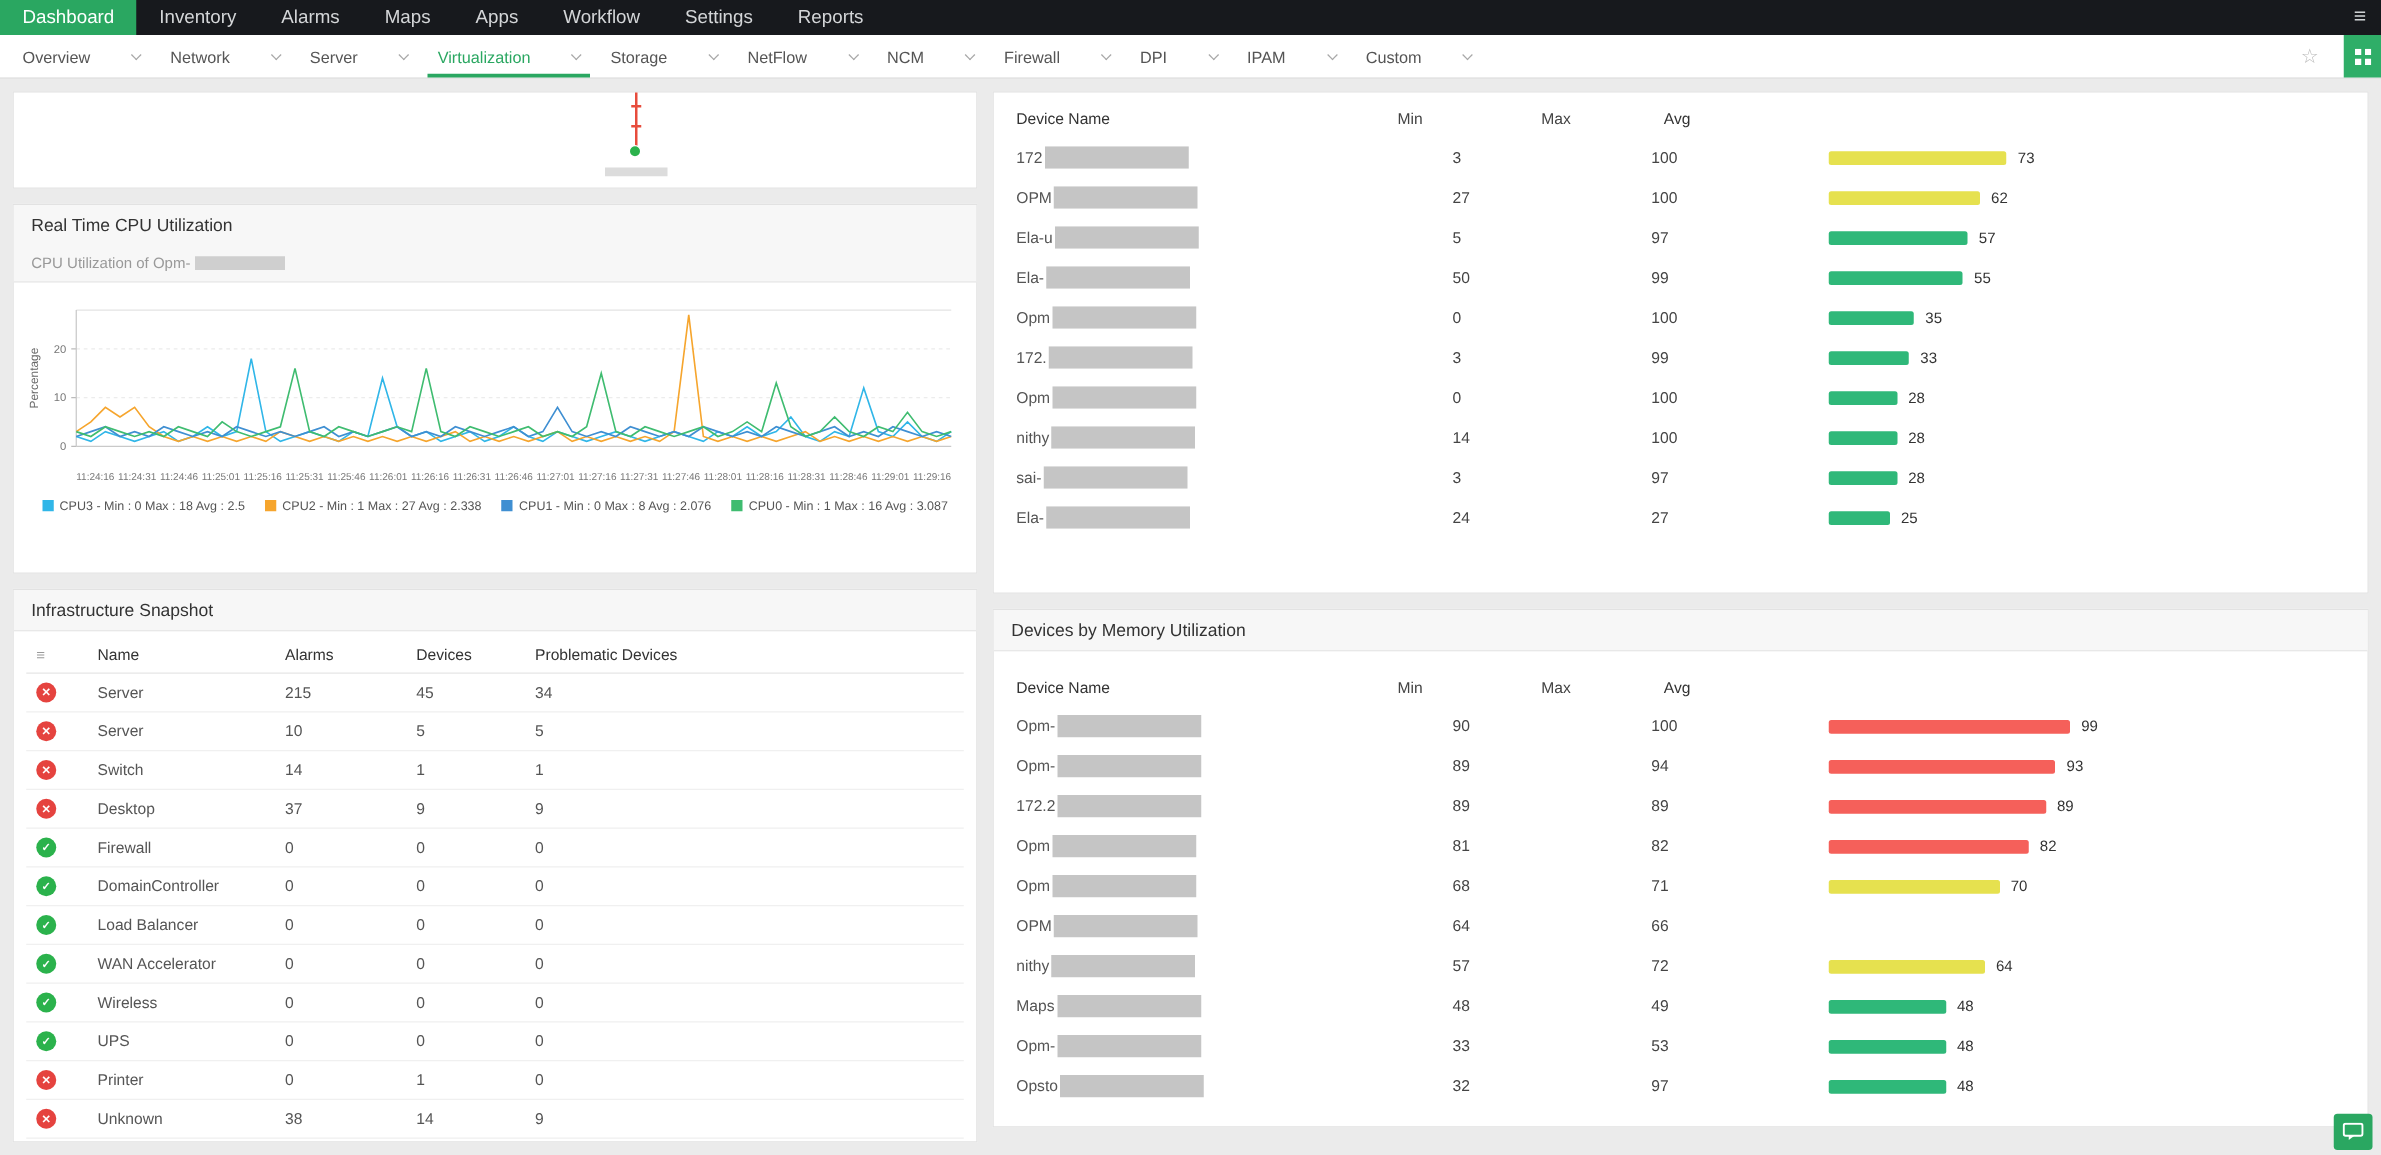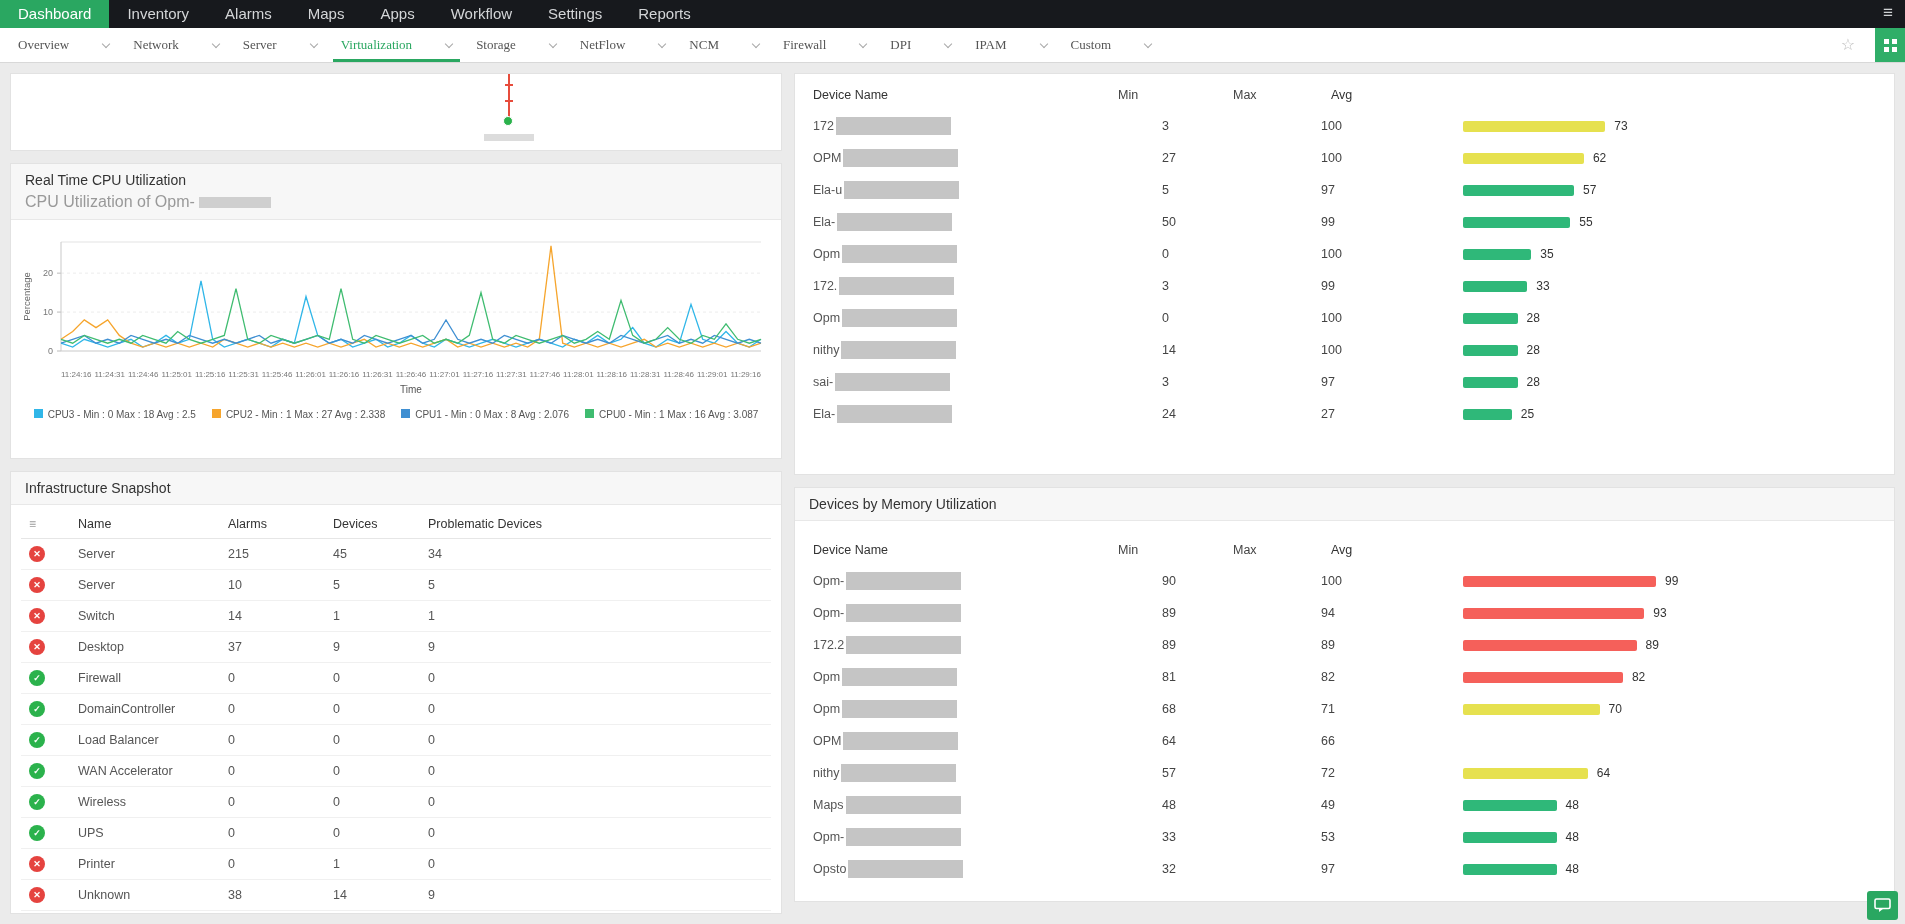--- a/index.html
+++ b/index.html
@@ -9,36 +9,36 @@
   
   .topnav{height:28px;background:#17191d;display:flex;align-items:stretch;position:relative;}
   .nav-items{display:flex;}
   .nav-item{color:#d4d6d8;font-size:15px;line-height:28px;padding:0 18px;cursor:pointer;white-space:nowrap;}
   .nav-item.active{background:#2aa761;color:#fff;}
   .nav-burger{position:absolute;right:12px;top:0;color:#cfd2d4;font-size:17px;line-height:26px;cursor:pointer;}
 
   
   .tabbar{height:35px;background:#fff;border-bottom:1px solid #d8d8d8;display:flex;align-items:stretch;position:relative;padding-left:6px;}
   .tabs{display:flex;}
-  .tab{display:flex;align-items:center;padding:0 12px;position:relative;cursor:pointer;font-family:Liberation Serif, serif;}
+  .tab{display:flex;align-items:center;padding:0 12px;position:relative;cursor:pointer;}
   .tab-label{font-size:13px;color:#555;white-space:nowrap;}
   .tab .chev{width:6px;height:6px;border-right:1.5px solid #a8a8a8;border-bottom:1.5px solid #a8a8a8;transform:rotate(45deg);margin-left:34px;margin-bottom:3px;}
   .tab.active .tab-label{color:#2aa761;}
   .tab.active::after{content:"";position:absolute;left:4px;right:4px;bottom:0;height:3px;background:#2aa761;}
   .tab-star{position:absolute;right:50px;top:7px;color:#bcbcbc;font-size:16px;cursor:pointer;}
   .tab-widgetbox{position:absolute;right:0;top:0;bottom:0;width:30px;background:#2fae68;display:flex;align-items:center;justify-content:center;cursor:pointer;}
 
   
   .content{position:absolute;top:63px;left:0;right:0;bottom:0;background:#ebebeb;padding:10px;display:flex;gap:12px;overflow:hidden;}
   .col-left{width:772px;flex:none;display:flex;flex-direction:column;gap:12px;}
   .col-right{flex:1;min-width:0;display:flex;flex-direction:column;gap:12px;}
   .panel{background:#fff;border:1px solid #e2e2e2;}
   .panel-header{background:#f7f7f7;border-bottom:1px solid #e8e8e8;padding:8px 14px;}
   .panel-title{font-size:14px;color:#333;}
-  .panel-subtitle{font-size:16px;color:#999;margin-top:5px;display:flex;align-items:center;gap:4px;}
+  .panel-subtitle{font-size:12px;color:#999;margin-top:15px;display:flex;align-items:center;gap:4px;}
   .subtitle-redact{display:inline-block;width:72px;height:11px;background:#cfcfcf;}
 
   
   .partial-panel{height:78px;position:relative;}
   .pp-line{position:absolute;left:497px;top:0;width:2px;height:44px;background:#e74c3c;}
   .pp-tick{position:absolute;left:-3px;width:8px;height:2px;background:#e74c3c;}
   .pp-dot{position:absolute;left:492px;top:42px;width:10px;height:10px;border-radius:50%;background:#2bb24c;border:1px solid #fff;}
   .pp-smudge{position:absolute;left:473px;top:60px;width:50px;height:7px;background:#dcdcdc;}
 
   
@@ -218,21 +218,20 @@
             <span class="xtick">11:27:16</span>
             <span class="xtick">11:27:31</span>
             <span class="xtick">11:27:46</span>
             <span class="xtick">11:28:01</span>
             <span class="xtick">11:28:16</span>
             <span class="xtick">11:28:31</span>
             <span class="xtick">11:28:46</span>
             <span class="xtick">11:29:01</span>
             <span class="xtick">11:29:16</span>
           </div>
-        <div class="xlabel">Time</div>
         <div class="legend" id="cpu-legend">
             <span class="legend-item">
               <span class="legend-swatch" style="background: rgb(48, 182, 232);"></span>
               <span>CPU3 - Min : 0 Max : 18 Avg : 2.5</span>
             </span>
             <span class="legend-item">
               <span class="legend-swatch" style="background: rgb(246, 165, 45);"></span>
               <span>CPU2 - Min : 1 Max : 27 Avg : 2.338</span>
             </span>
             <span class="legend-item">

